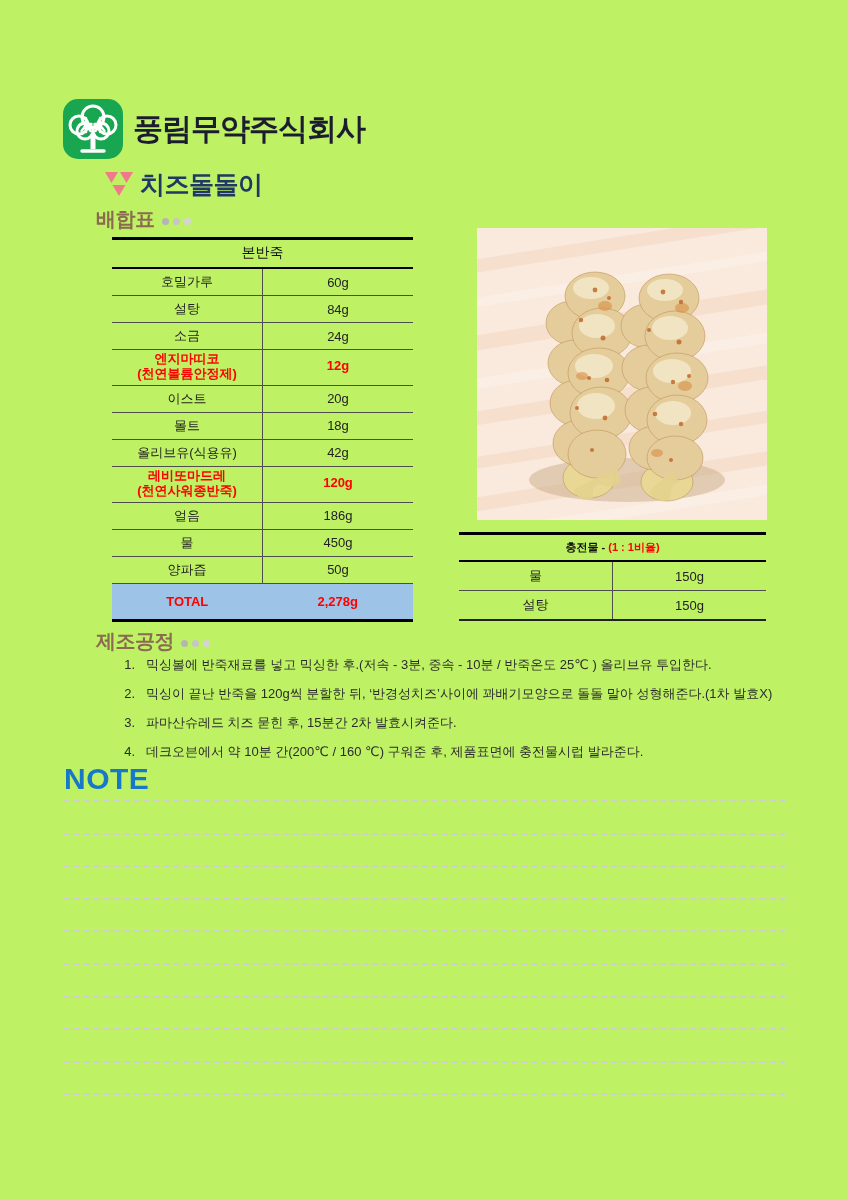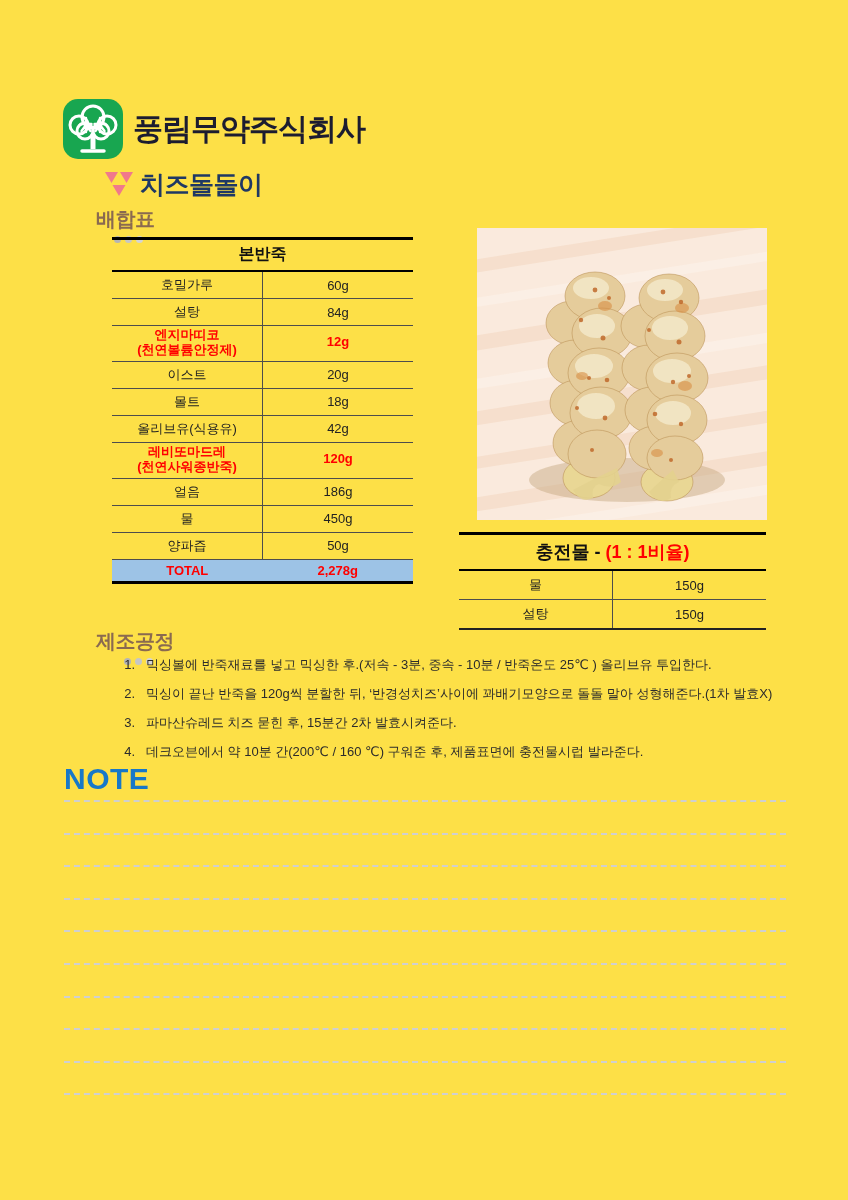--- a/index.html
+++ b/index.html
@@ -1,51 +1,51 @@
 <!DOCTYPE html>
 <html><head>
 <meta charset="utf-8">
 <style>
   * { margin:0; padding:0; box-sizing:border-box; }
   html,body { background:#ffffff; }
   body { font-family:"Liberation Sans","DejaVu Sans",sans-serif; width:848px; height:1200px; position:relative; overflow:hidden; }
-  .page { position:absolute; inset:0; background:#fde047; }
+  .page { position:absolute; inset:0; background:#bef264; }
 
   
   .brand { position:absolute; left:62px; top:98px; display:flex; align-items:center; gap:9px; }
   .brand .name { font-size:30px; font-weight:800; color:#1c1c30; letter-spacing:-1px; }
 
   
   .title-row { position:absolute; left:104px; top:168px; display:flex; align-items:center; gap:6px; }
   .title-row .title { font-size:25px; font-weight:800; color:#1f3864; letter-spacing:-0.5px; }
 
   
-  .sec-head { position:absolute; display:flex; align-items:center; font-family:"Liberation Serif","DejaVu Serif",serif; font-size:20px; font-weight:bold; color:#8a6a50; letter-spacing:-0.5px;flex-direction:column; }
+  .sec-head { position:absolute; display:flex; align-items:center; font-family:"Liberation Serif","DejaVu Serif",serif; font-size:20px; font-weight:bold; color:#8a6a50; letter-spacing:-0.5px; }
   .sec-head .dots { display:inline-flex; gap:4px; margin-left:7px; margin-top:3px; }
   .sec-head .dots i { width:7px; height:7px; border-radius:50%; display:block; }
   .sec-head .dots i:nth-child(1){ background:#b5b5b5; }
   .sec-head .dots i:nth-child(2){ background:#c6c6c6; }
   .sec-head .dots i:nth-child(3){ background:#d4d4d4; }
   #recipe-head { left:96px; top:206px; }
   #process-head { left:96px; top:628px; }
 
   
   table.sheet { border-collapse:collapse; table-layout:fixed; }
   #main-table { position:absolute; left:112px; top:237px; width:301px; }
-  #main-table th { font-size:16px; font-weight:bold; color:#111; text-align:center; padding:4px 0 5px; border-top:3px solid #000; border-bottom:2px solid #000; }
+  #main-table th { font-size:14px; font-weight:normal; color:#111; text-align:center; padding:4px 0 5px; border-top:3px solid #000; border-bottom:2px solid #000; }
   #main-table td { font-size:13px; color:#222; text-align:center; padding:4px 2px; border-bottom:1px solid #4d4d4d; }
   #main-table td.c1 { width:145px; border-right:1px solid #4d4d4d; }
   #main-table tr.red td { color:#ff0000; font-weight:bold; line-height:1.15; padding:2px 2px 3px; }
   #main-table tr.red td .sub { display:block; }
-  #main-table tr.total td { background:#9dc3e6; color:#ff0000; font-weight:bold; border-bottom:3px solid #000; padding:3px 2px; }
+  #main-table tr.total td { background:#9dc3e6; color:#ff0000; font-weight:bold; border-bottom:3px solid #000; padding:10px 2px; }
   #main-table tr.total td.c1 { border-right:none; }
 
   
   #fill-table { position:absolute; left:459px; top:532px; width:307px; }
-  #fill-table th { font-size:18px; font-weight:bold; color:#111; text-align:center; padding:5px 0; border-top:3px solid #000; border-bottom:2px solid #000; }
+  #fill-table th { font-size:11px; font-weight:bold; color:#111; text-align:center; padding:5px 0; border-top:3px solid #000; border-bottom:2px solid #000; }
   #fill-table th .red-part { color:#ff0000; }
   #fill-table td { font-size:13px; color:#222; text-align:center; padding:5px 2px; border-bottom:1px solid #4d4d4d; }
   #fill-table td.c1 { width:152px; border-right:1px solid #4d4d4d; }
   #fill-table tr:last-child td { border-bottom:2px solid #222; }
 
   
   .photo { position:absolute; left:477px; top:228px; width:290px; height:292px; }
 
   
   .steps { position:absolute; left:117px; top:655px; width:715px; }
@@ -104,20 +104,24 @@
         <tr>
       <th colspan="2">본반죽</th>
     </tr>
     <tr>
           <td class="c1">호밀가루</td>
           <td>60g</td>
         </tr>
     <tr>
           <td class="c1">설탕</td>
           <td>84g</td>
+        </tr>
+    <tr>
+          <td class="c1">소금</td>
+          <td>24g</td>
         </tr>
     <tr class="red">
           <td class="c1"><span>엔지마띠코</span><span class="sub">(천연볼륨안정제)</span></td>
           <td>12g</td>
         </tr>
     <tr>
           <td class="c1">이스트</td>
           <td>20g</td>
         </tr>
     <tr>

